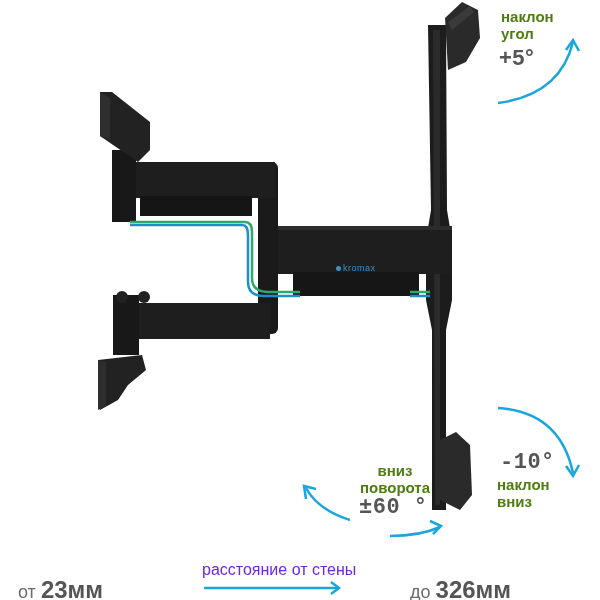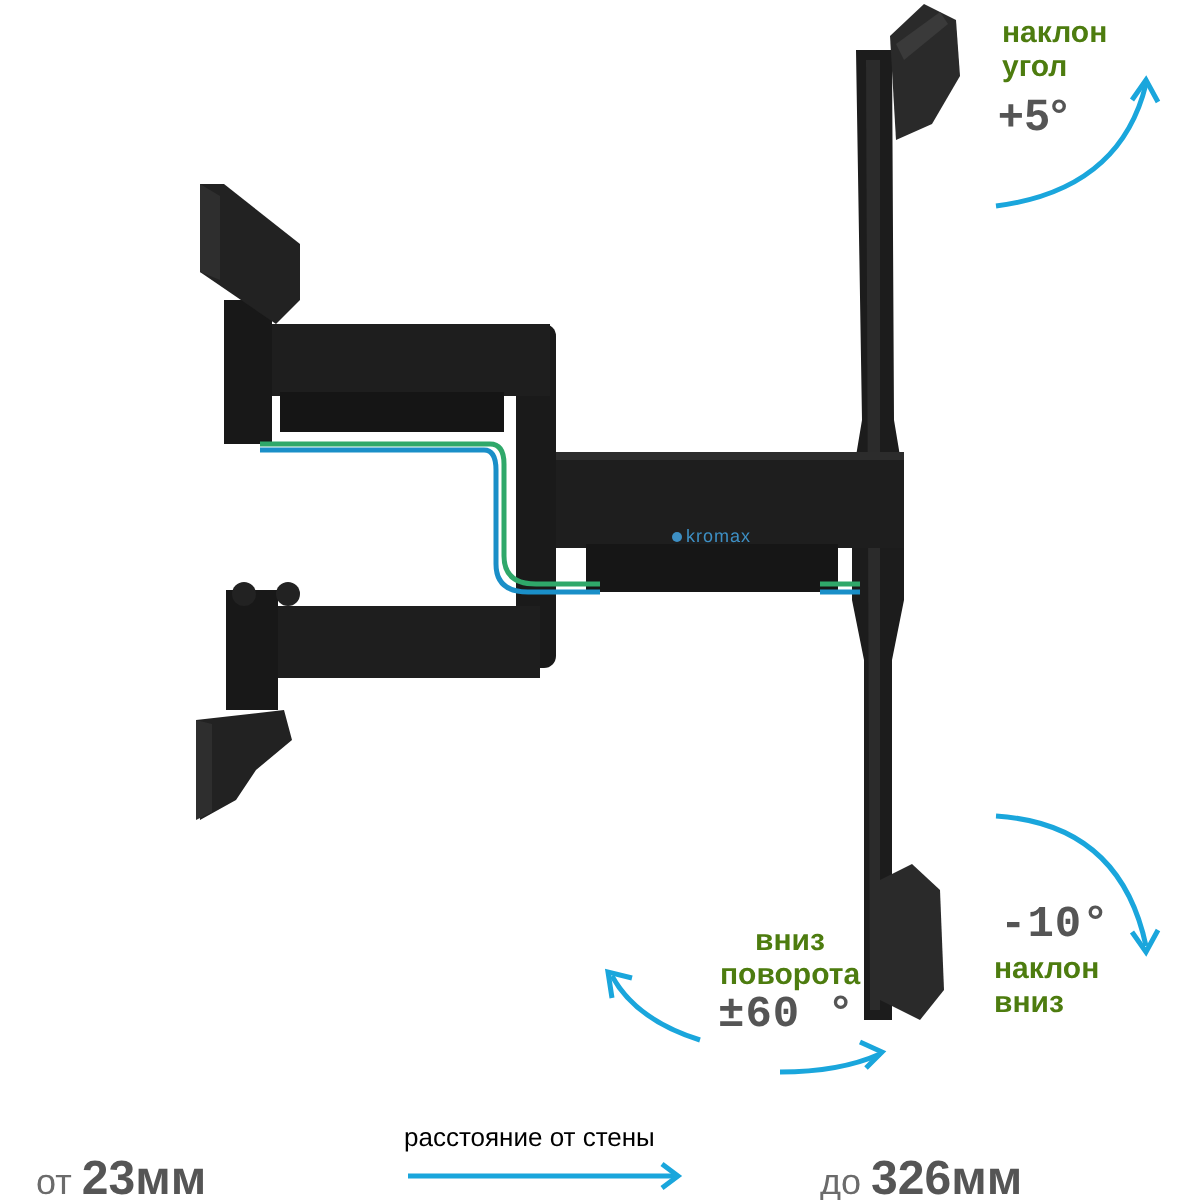--- a/index.html
+++ b/index.html
@@ -99,21 +99,21 @@
   <div>наклон</div>
   <div>вниз</div>
 </div>
 
 <div class="abs label" style="left:360px; top:462px; text-align:center; width:70px;">
   <div>вниз</div>
   <div>поворота</div>
 </div>
 <div class="abs big" style="left:359px; top:495px;font-family:Liberation Mono, monospace;">±60 °</div>
 
-<div class="abs" style="left:202px; top:561px; font-size:13px; color:#000000;">расстояние от стены</div>
+<div class="abs" style="left:202px; top:561px; font-size:16px; color:#6d28d9;">расстояние от стены</div>
 <div class="abs bottom-text" style="left:18px; top:576px;">
   <span>от</span>
   <b>23мм</b>
 </div>
 <div class="abs bottom-text" style="left:410px; top:576px;">
   <span>до</span>
   <b>326мм</b>
 </div>
 
 </body></html>

